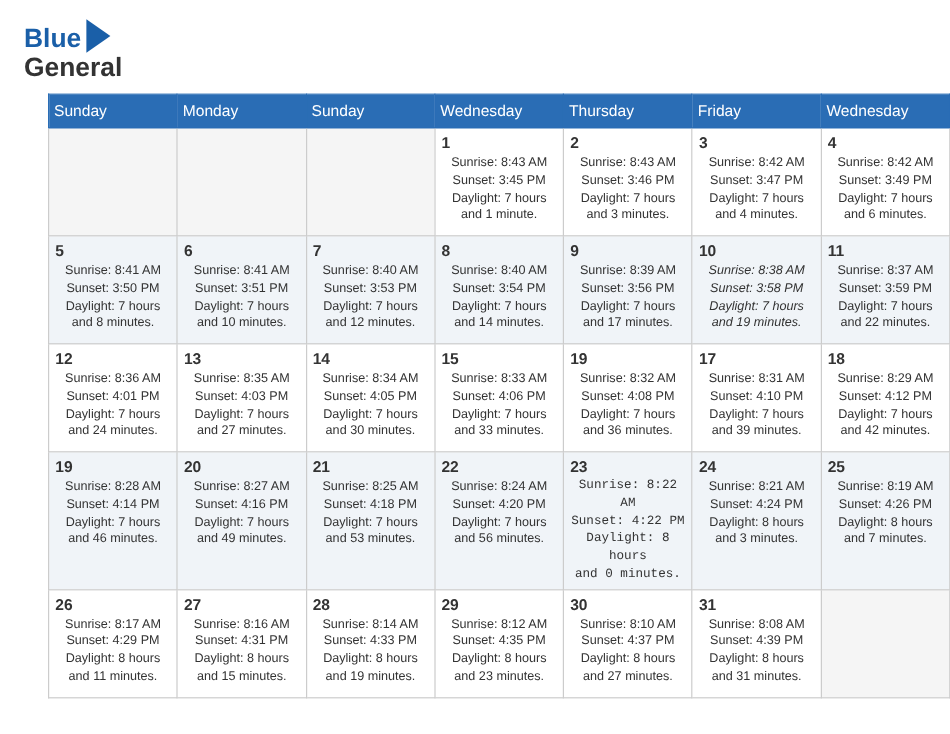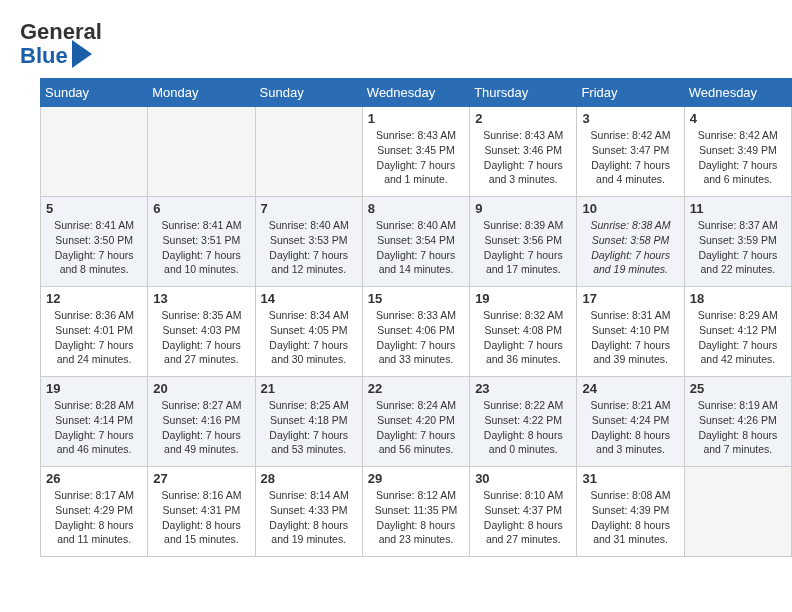--- a/index.html
+++ b/index.html
@@ -95,26 +95,26 @@
     .row-shaded td.empty, .row-white td.empty {
       background: #f5f5f5;
     }
   </style>
 </head>
 <body>
 
 <div class="header">
   <div class="logo">
     <div>
-      <div class="logo-text">
-        <span class="logo-general">General</span>
-      </div>
       <div class="logo-text" style="display:flex;align-items:center;">
         <span class="logo-blue">Blue</span>
         <div class="logo-arrow"></div>
+      </div>
+      <div class="logo-text">
+        <span class="logo-general">General</span>
       </div>
     </div>
   </div>
   <div class="title-area">
     <div class="month-title"></div>
     <div class="location"></div>
   </div>
 </div>
 
 <table class="calendar">
@@ -289,21 +289,21 @@
         </td>
         <td>
           <span class="day-num">22</span>
           <div class="day-info" style="white-space: pre-line;">Sunrise: 8:24 AM
 Sunset: 4:20 PM
 Daylight: 7 hours
 and 56 minutes.</div>
         </td>
         <td>
           <span class="day-num">23</span>
-          <div class="day-info" style="white-space: pre-line;">Sunrise: 8:22 AM
+          <div class="day-info" style="white-space: pre-line; font-family: Liberation Mono, monospace;">Sunrise: 8:22 AM
 Sunset: 4:22 PM
 Daylight: 8 hours
 and 0 minutes.</div>
         </td>
         <td>
           <span class="day-num">24</span>
           <div class="day-info" style="white-space: pre-line;">Sunrise: 8:21 AM
 Sunset: 4:24 PM
 Daylight: 8 hours
 and 3 minutes.</div>
@@ -334,21 +334,21 @@
         <td>
           <span class="day-num">28</span>
           <div class="day-info" style="white-space: pre-line;">Sunrise: 8:14 AM
 Sunset: 4:33 PM
 Daylight: 8 hours
 and 19 minutes.</div>
         </td>
         <td>
           <span class="day-num">29</span>
           <div class="day-info" style="white-space: pre-line;">Sunrise: 8:12 AM
-Sunset: 11:35 PM
+Sunset: 4:35 PM
 Daylight: 8 hours
 and 23 minutes.</div>
         </td>
         <td>
           <span class="day-num">30</span>
           <div class="day-info" style="white-space: pre-line;">Sunrise: 8:10 AM
 Sunset: 4:37 PM
 Daylight: 8 hours
 and 27 minutes.</div>
         </td>

